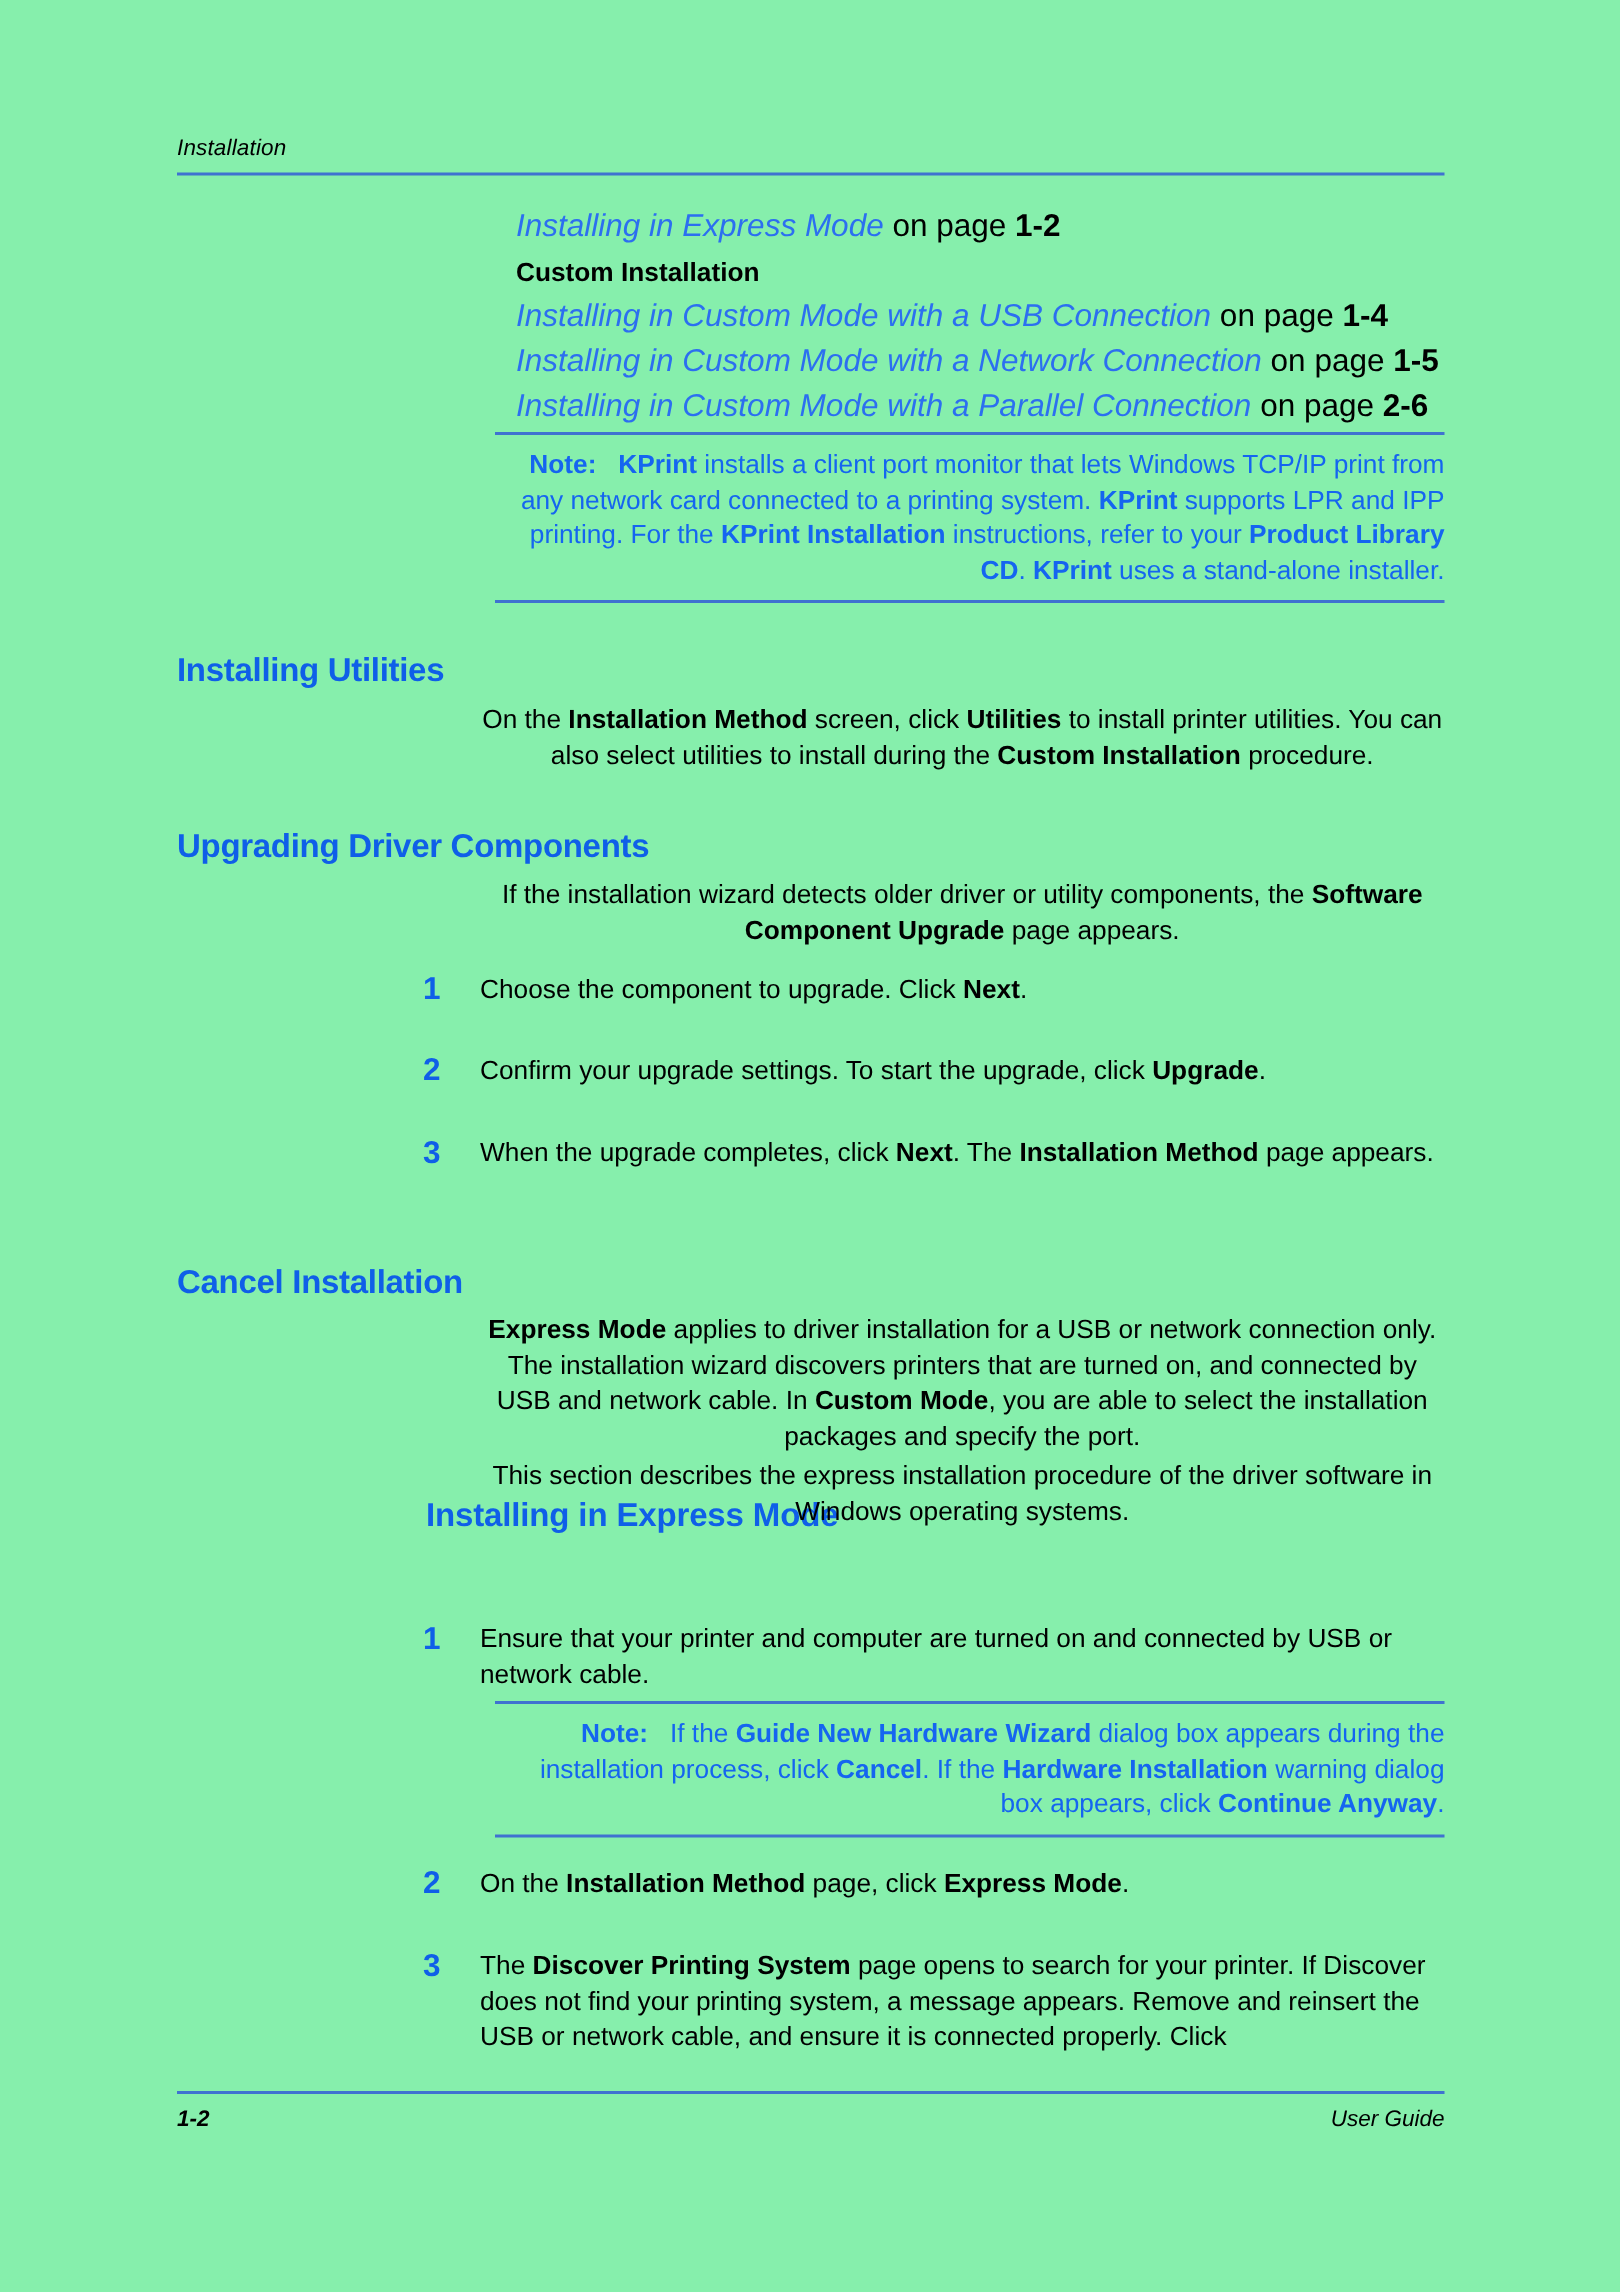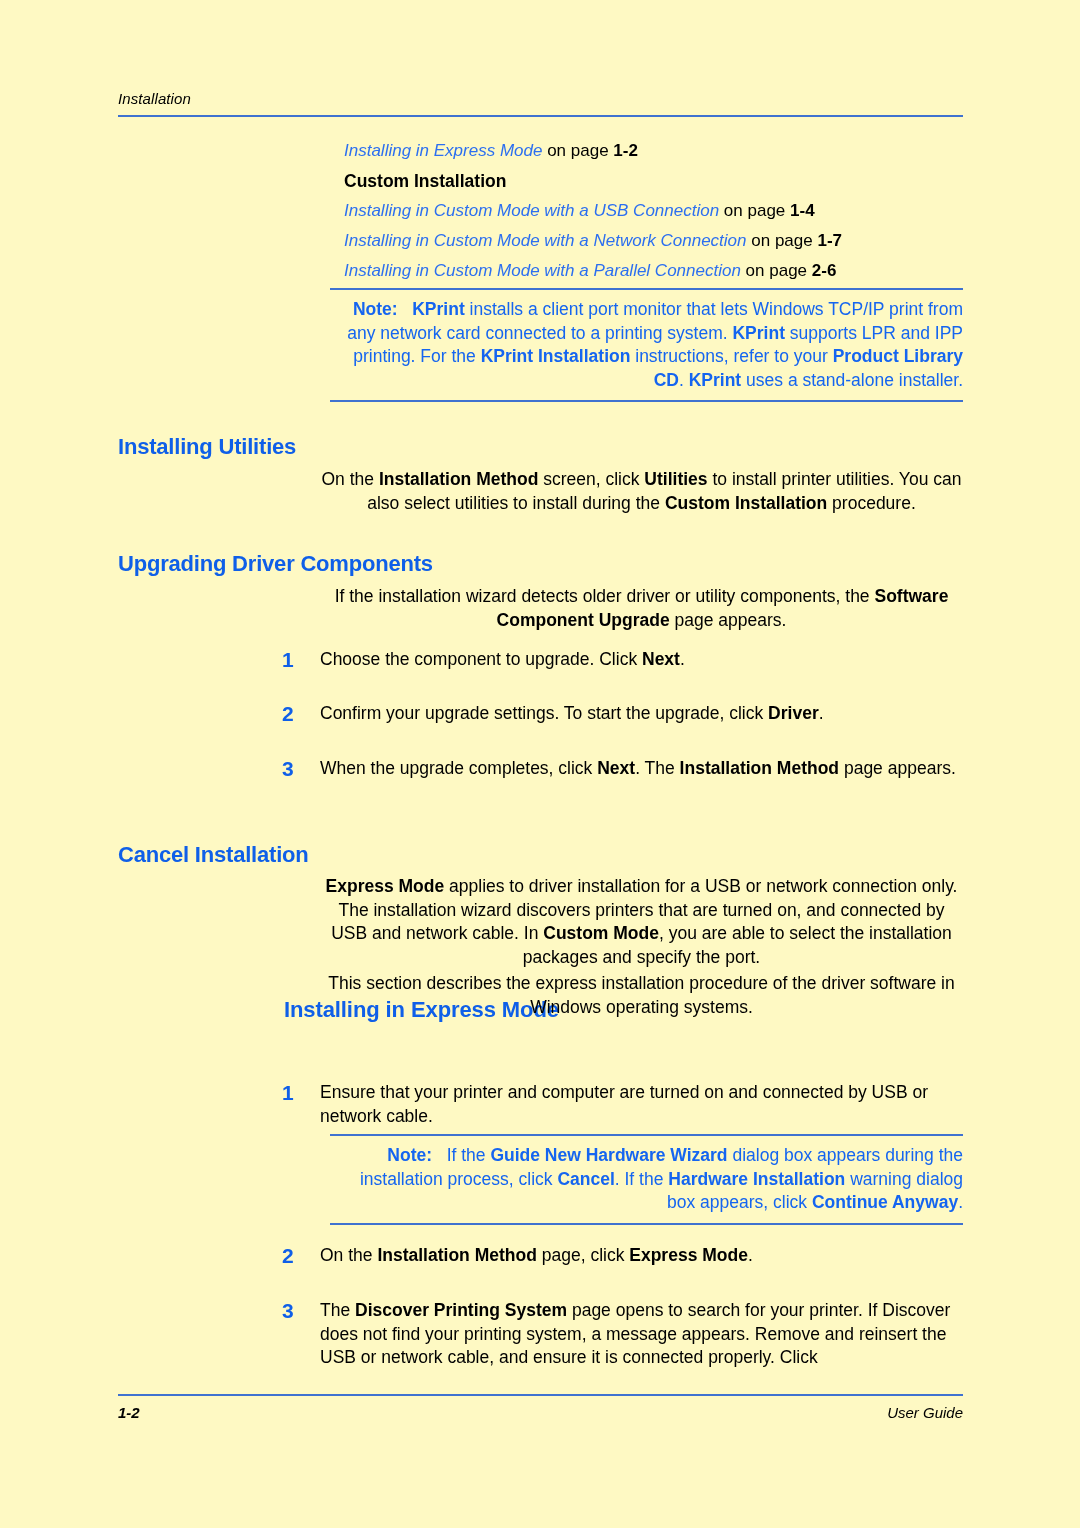--- a/index.html
+++ b/index.html
@@ -5,21 +5,21 @@
 <style>
   html, body {
     margin: 0;
     padding: 0;
     background: #ffffff;
   }
   .page {
     position: relative;
     width: 1080px;
     height: 1528px;
-    background: #fef9c3;
+    background: #86efac;
     font-family: "Liberation Sans", sans-serif;
     color: #000000;
     overflow: hidden;
   }
 
   
   .running-header {
     position: absolute;
     left: 118px;
     top: 90px;
@@ -43,21 +43,21 @@
   }
 
   
   .xref-list {
     position: absolute;
     left: 0;
     top: 136px;
     width: 1080px;
   }
   .xref {
-    font-size: 17px;
+    font-size: 21px;
     line-height: 30px;
     margin-left: 344px;
     margin-right: 117px;
     color: #000000;
     white-space: nowrap;
   }
   .xref .lnk {
     color: #2c6ff0;
     font-style: italic;
   }
@@ -198,21 +198,21 @@
       <span class="lnk">Installing in Express Mode</span><span class="tail"> on page </span><span class="pgnum">1-2</span>
     </div>
 
     <div class="subhead-black">Custom Installation</div>
 
     <div class="xref">
       <span class="lnk">Installing in Custom Mode with a USB Connection</span><span class="tail"> on page </span><span class="pgnum">1-4</span>
     </div>
 
     <div class="xref">
-      <span class="lnk">Installing in Custom Mode with a Network Connection</span><span class="tail"> on page </span><span class="pgnum">1-7</span>
+      <span class="lnk">Installing in Custom Mode with a Network Connection</span><span class="tail"> on page </span><span class="pgnum">1-5</span>
     </div>
 
     <div class="xref">
       <span class="lnk">Installing in Custom Mode with a Parallel Connection</span><span class="tail"> on page </span><span class="pgnum">2-6</span>
     </div>
 
   </div>
 
   <div class="note" style="top:288px;">
     <hr class="rule-blue">
@@ -229,21 +229,21 @@
   <h1 class="h1" style="top:536px;">Upgrading Driver Components</h1>
   <div class="para" style="top:585px;">If the installation wizard detects older driver or utility components, the <b>Software Component Upgrade</b> page appears.</div>
 
   <div class="step" style="top:648px;">
     <span class="num">1</span>
     <div class="txt">Choose the component to upgrade. Click <b>Next</b>.</div>
   </div>
 
   <div class="step" style="top:702px;">
     <span class="num">2</span>
-    <div class="txt">Confirm your upgrade settings. To start the upgrade, click <b>Driver</b>.</div>
+    <div class="txt">Confirm your upgrade settings. To start the upgrade, click <b>Upgrade</b>.</div>
   </div>
 
   <div class="step" style="top:757px;">
     <span class="num">3</span>
     <div class="txt">When the upgrade completes, click <b>Next</b>. The <b>Installation Method</b> page appears.</div>
   </div>
 
   <h1 class="h1" style="top:827px;">Cancel Installation</h1>
   <div class="para" style="top:875px;"><b>Express Mode</b> applies to driver installation for a USB or network connection only. The installation wizard discovers printers that are turned on, and connected by USB and network cable. In <b>Custom Mode</b>, you are able to select the installation packages and specify the port.</div>
 

